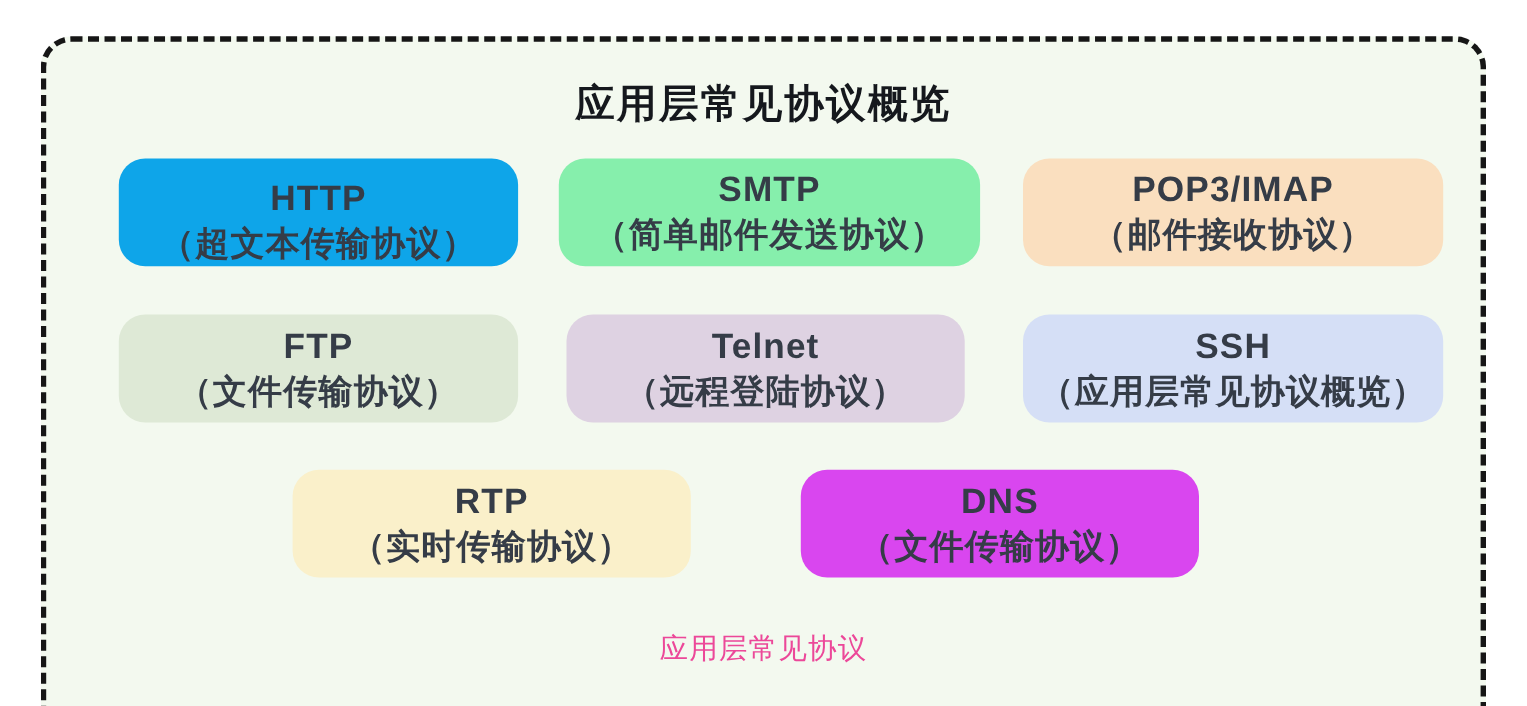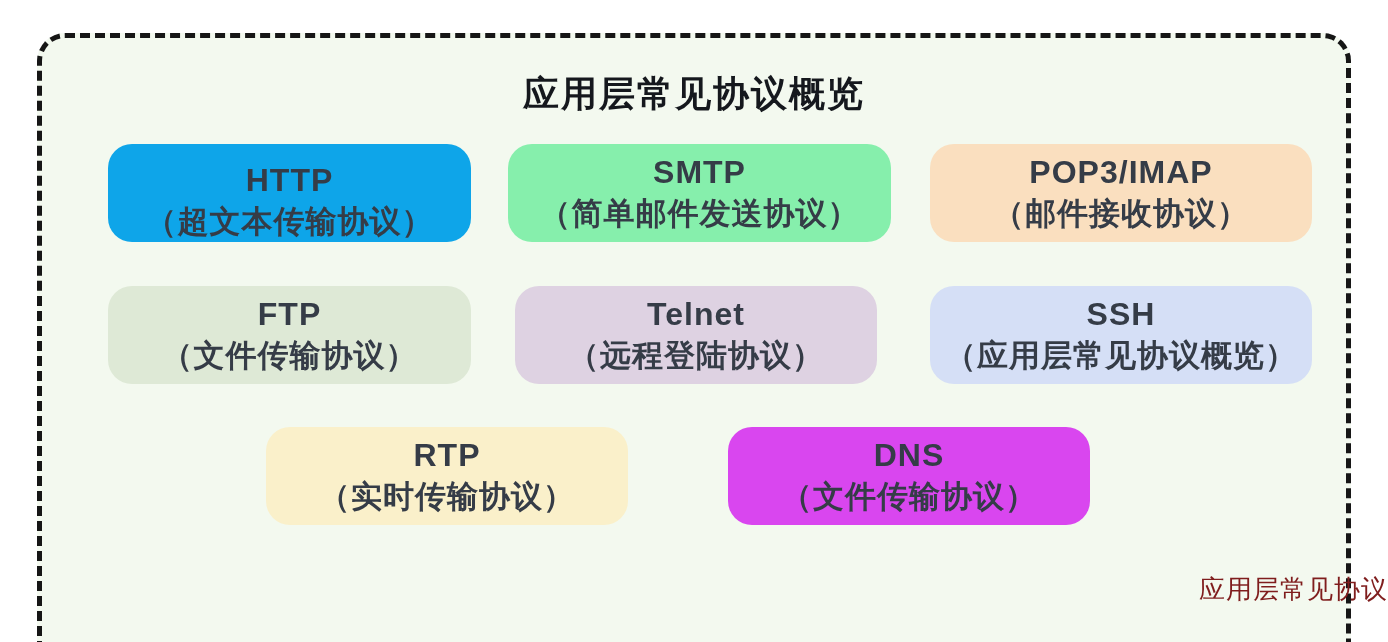--- a/index.html
+++ b/index.html
@@ -115,15 +115,15 @@
       <div class="card-desc">（实时传输协议）</div>
     </div>
 
     <div class="card" style="left: 686px; top: 389px; width: 362px; background-color: #d946ef;">
       <div class="card-name">DNS</div>
       <div class="card-desc">（文件传输协议）</div>
     </div>
 
   </div>
 
-  <div class="caption" style="color: #7f1d1d; text-align: right;">应用层常见协议</div>
+  <div class="caption" style="color: #ec4899;">应用层常见协议</div>
 
 </div>
 
 </body></html>

